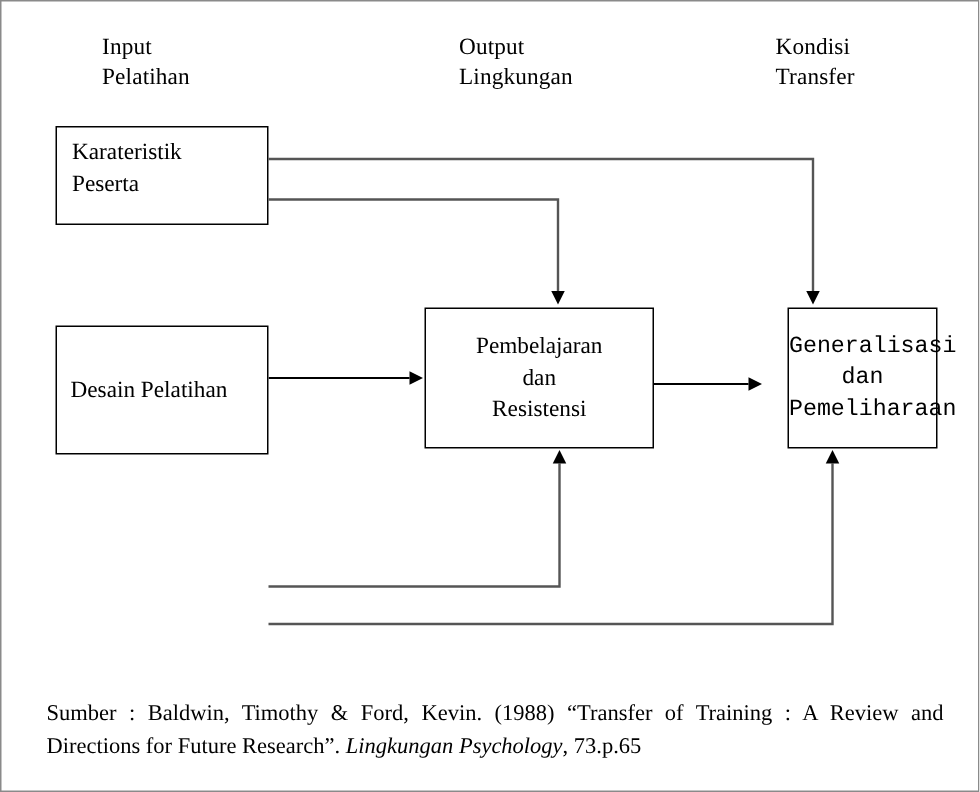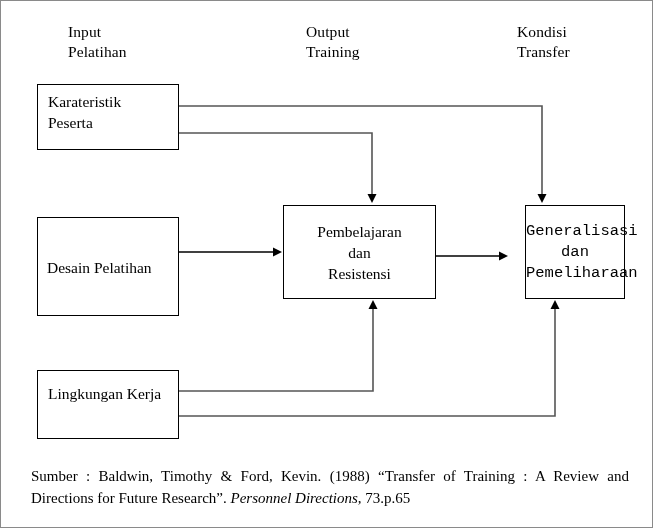--- a/index.html
+++ b/index.html
@@ -66,21 +66,21 @@
   .node-label.centered {
     left: 0;
     right: 0;
     top: 50%;
     transform: translateY(-50%);
     text-align: center;
   }
 
   
   #box-karateristik { left: 36px;  top: 83px;  width: 142px; height: 66px; }
-  #box-desain       { left: 36px;  top: 216px; width: 142px; height: 99px; }
+  #box-desain       { left: 36px;  top: 216px; width: 142px; height: 86px; }
   #box-lingkungan   { left: 36px;  top: 369px; width: 142px; height: 69px; }
   #box-pembelajaran { left: 282px; top: 204px; width: 153px; height: 94px; }
   #box-generalisasi { left: 524px; top: 204px; width: 100px; height: 94px; font-family: Liberation Mono, monospace; }
 
   #caption {
     position: absolute;
     left: 30px;
     top: 464px;
     width: 598px;
     font-size: 15px;
@@ -91,21 +91,21 @@
   #caption .italic { font-style: italic; }
 </style>
 </head>
 <body>
 
 <div id="page">
 
   <div class="col-header" id="header-input">Input
 Pelatihan</div>
   <div class="col-header" id="header-output">Output
-Training</div>
+Lingkungan</div>
   <div class="col-header" id="header-kondisi">Kondisi
 Transfer</div>
 
   <svg id="diagram-svg" viewBox="0 0 653 528" xmlns="http://www.w3.org/2000/svg">
     <defs>
       <marker id="arrow-down" markerWidth="9" markerHeight="9" refX="4.5" refY="8" orient="auto-start-reverse" markerUnits="userSpaceOnUse">
         <path d="M0,0 L9,0 L4.5,9 Z" fill="#000000"></path>
       </marker>
     </defs>
 
@@ -142,33 +142,30 @@
 
   <div class="node-box" id="box-karateristik">
     <div class="node-label left-top">Karateristik
 Peserta</div>
   </div>
 
   <div class="node-box" id="box-desain">
     <div class="node-label mid-left">Desain Pelatihan</div>
   </div>
 
-  <div class="node-box" id="box-lingkungan">
-    <div class="node-label left-top" style="top:12px;">Lingkungan Kerja</div>
-  </div>
 
   <div class="node-box" id="box-pembelajaran">
     <div class="node-label centered">Pembelajaran
 dan
 Resistensi</div>
   </div>
 
   <div class="node-box" id="box-generalisasi">
     <div class="node-label centered">Generalisasi
 dan
 Pemeliharaan</div>
   </div>
 
   <div id="caption">
-    <span>Sumber : Baldwin, Timothy &amp; Ford, Kevin. (1988)  “Transfer of Training : A Review and Directions for Future Research”. </span><span class="italic">Personnel Directions</span><span>, 73.p.65</span>
+    <span>Sumber : Baldwin, Timothy &amp; Ford, Kevin. (1988)  “Transfer of Training : A Review and Directions for Future Research”. </span><span class="italic">Lingkungan Psychology</span><span>, 73.p.65</span>
   </div>
 
 </div>
 
 </body></html>

